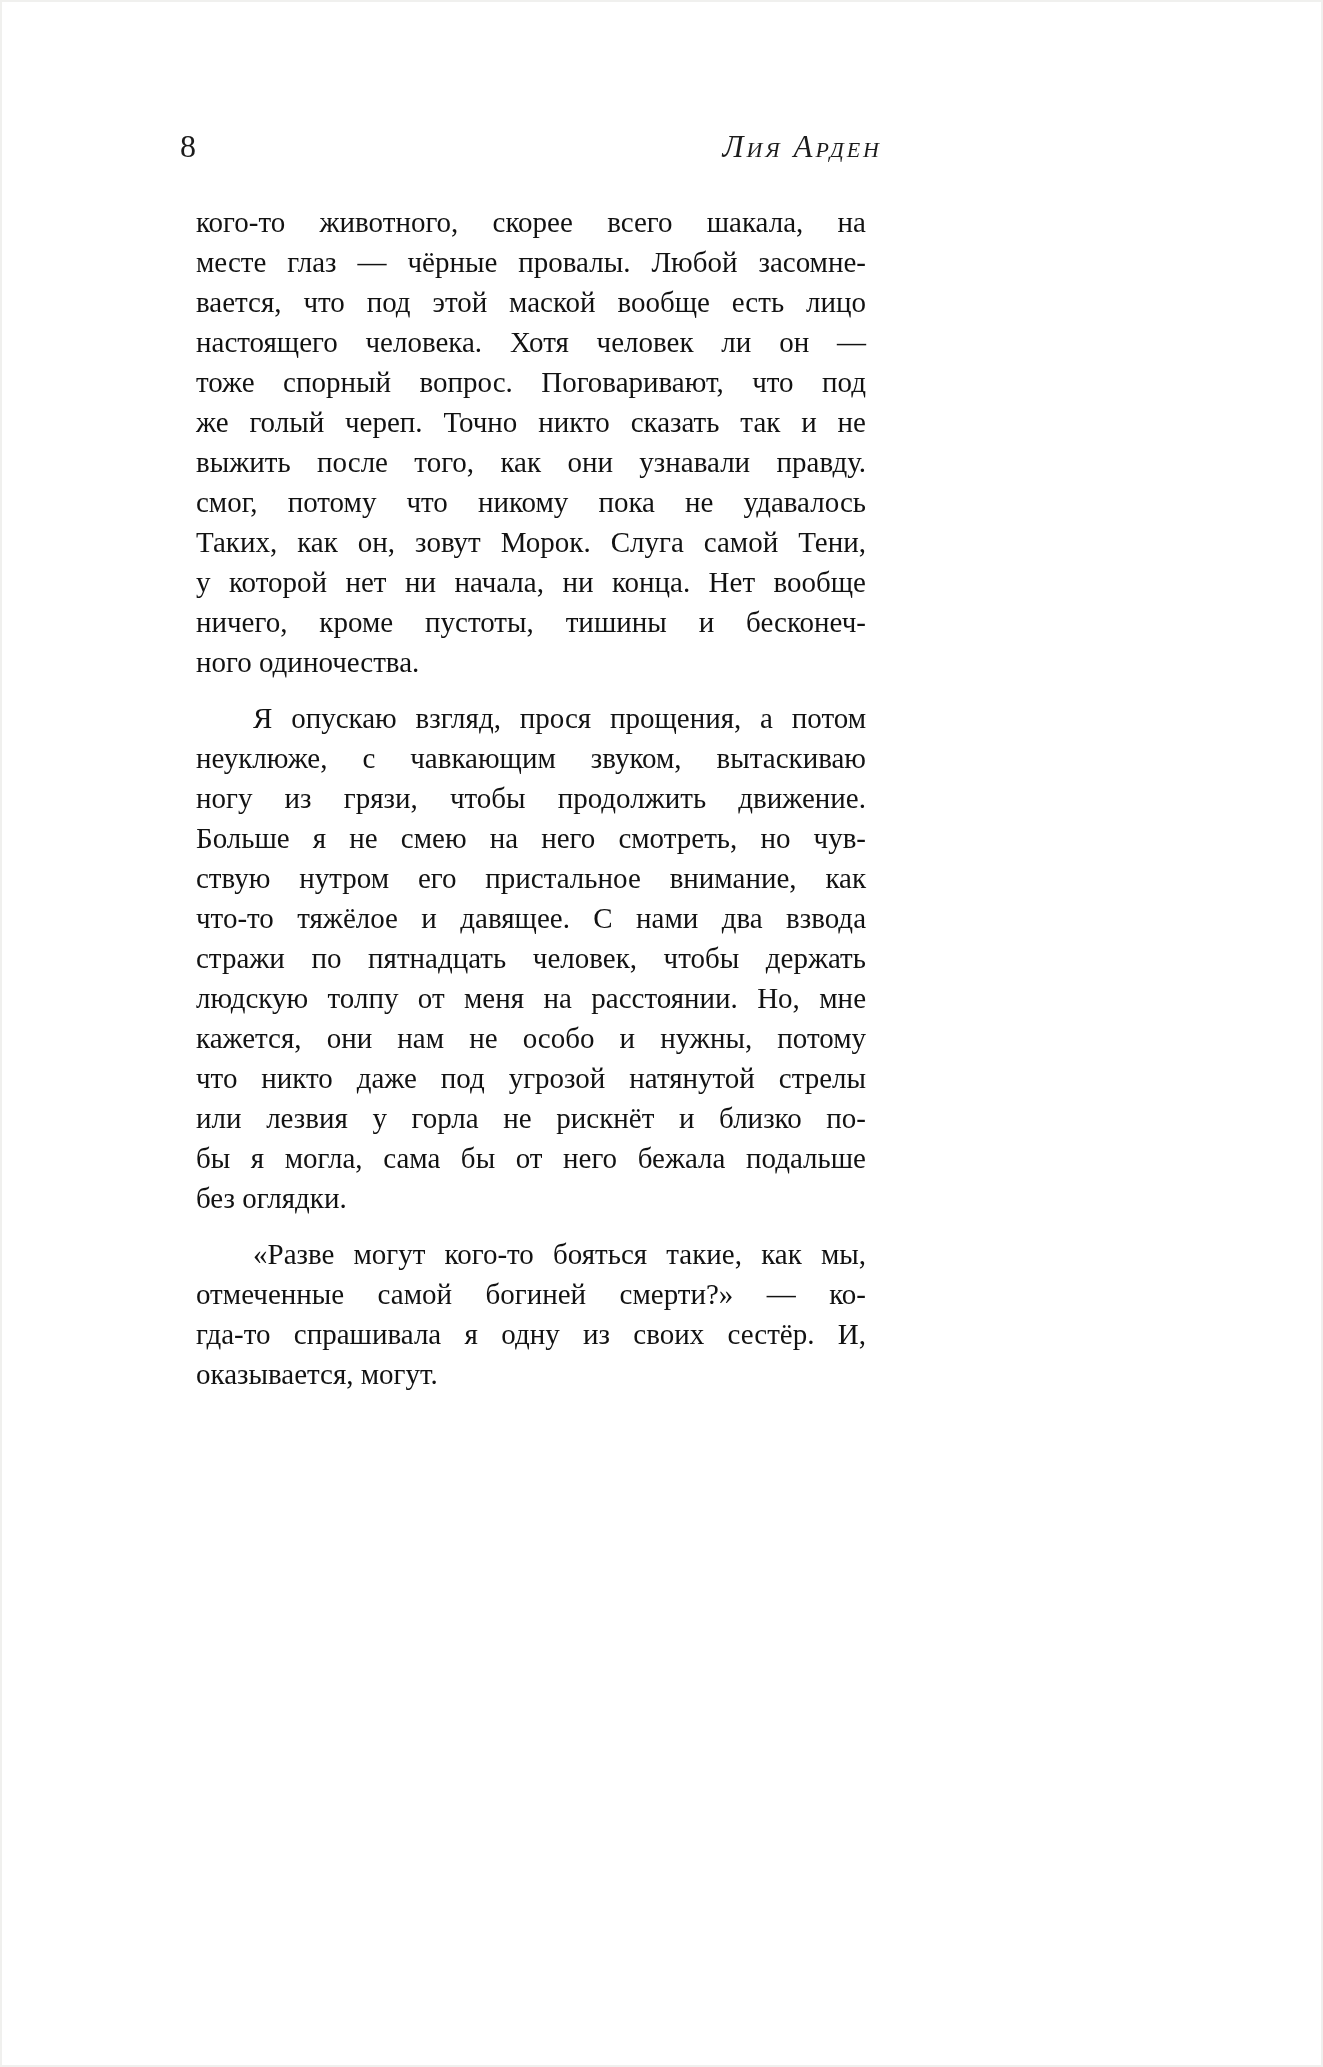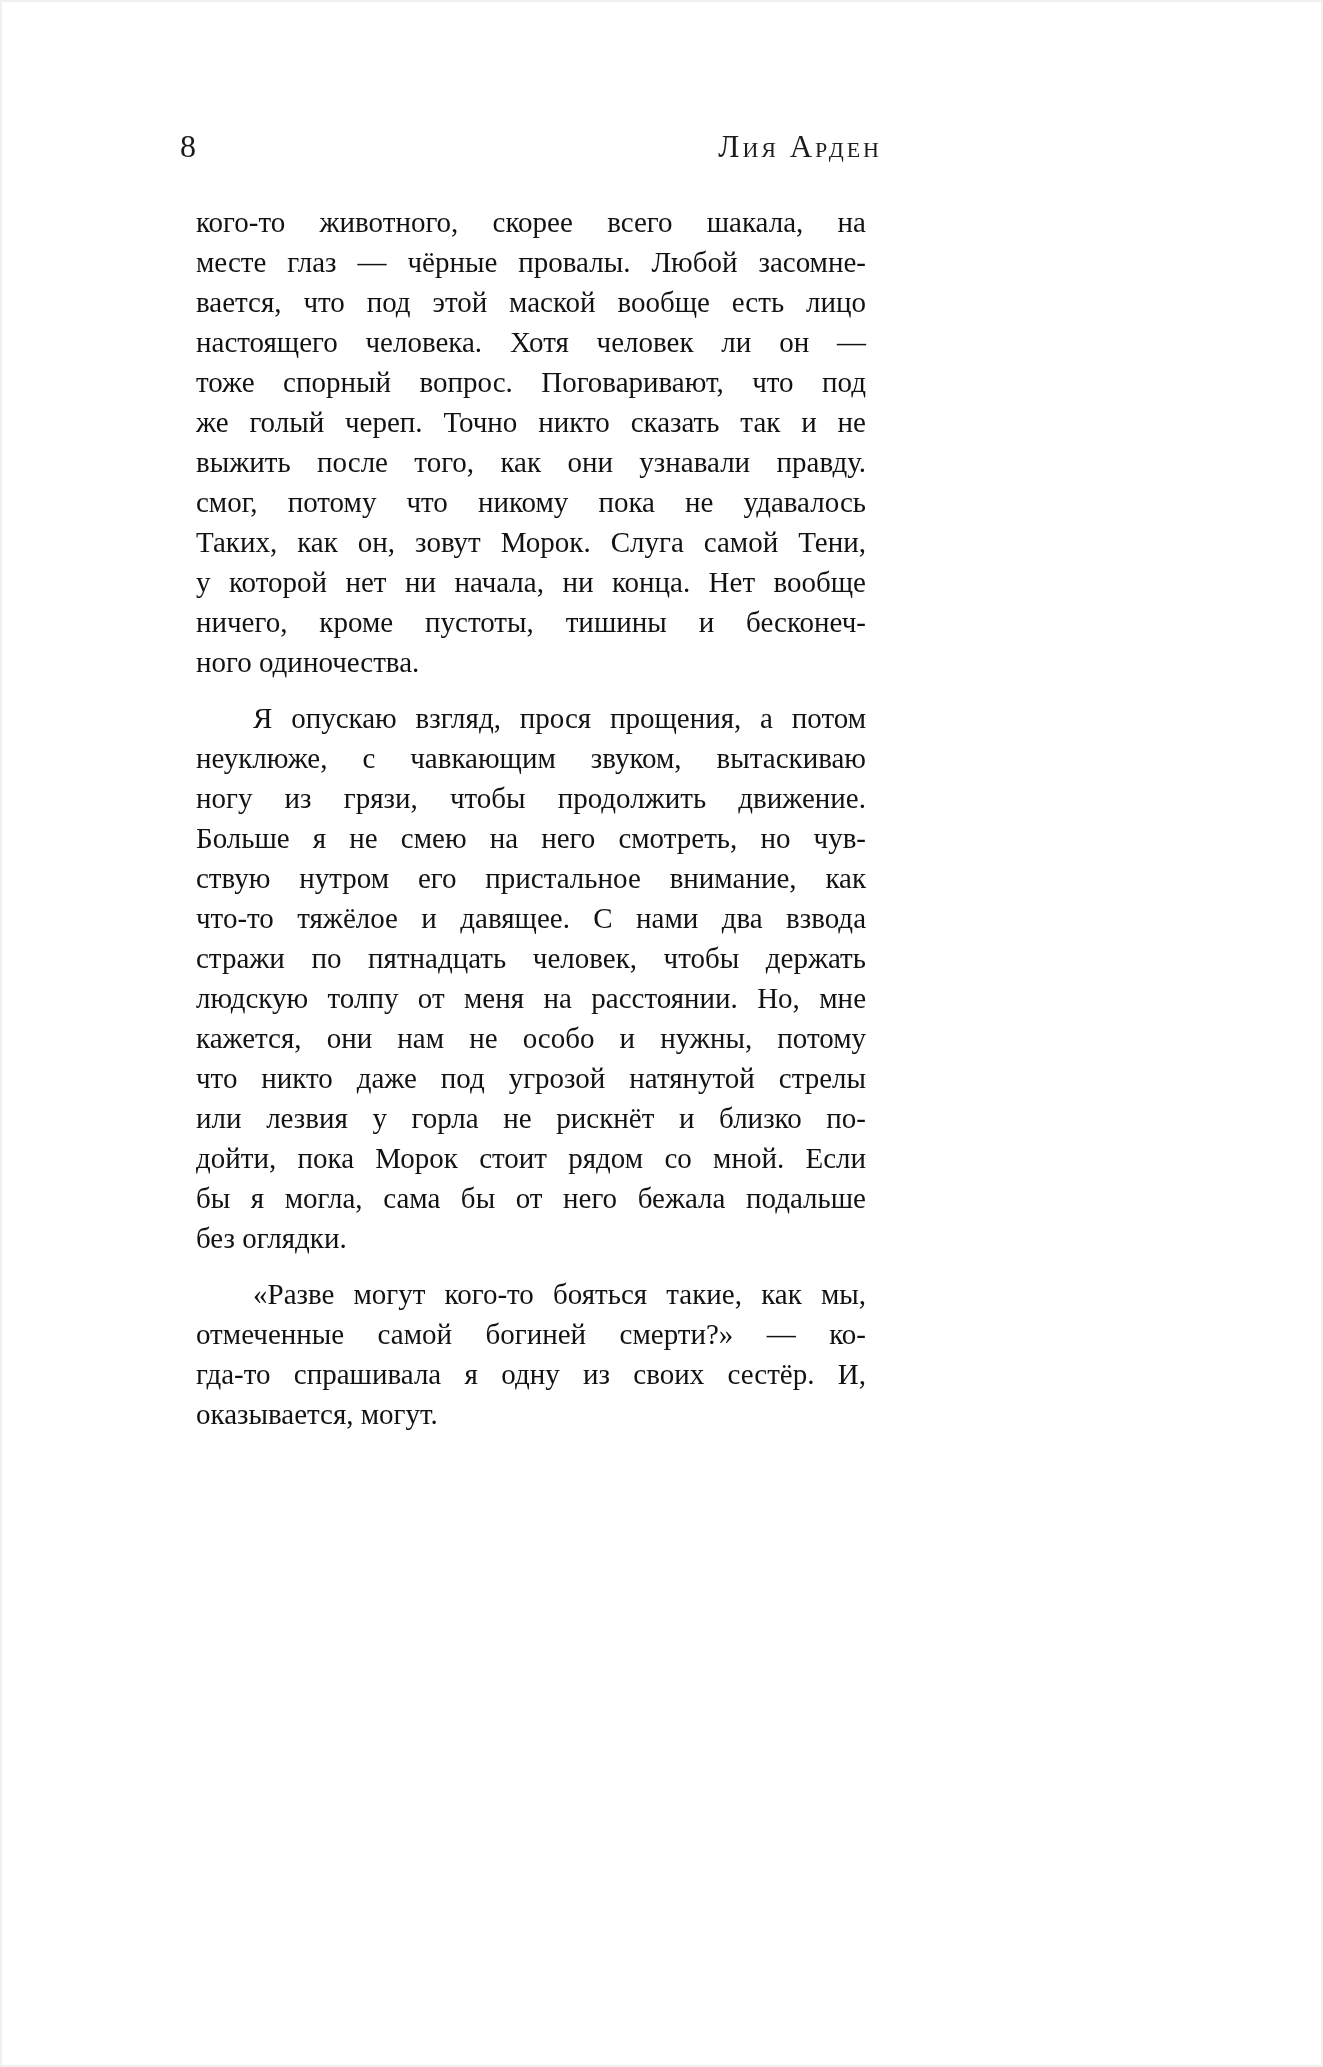--- a/index.html
+++ b/index.html
@@ -28,20 +28,21 @@
   }
   .page-num {
     font-size: 32px;
     color: #1c1c1c;
   }
   .author {
     font-variant: small-caps;
     font-size: 31px;
     letter-spacing: 3px;
     color: #1c1c1c;
+    font-style: italic;
   }
   .text-block {
     position: absolute;
     left: 180px;
     top: 186px;
     width: 702px;
     font-size: 29px;
     line-height: 40px;
     color: #121212;
   }
@@ -90,21 +91,20 @@
         <div class="line">неуклюже, с чавкающим звуком, вытаскиваю</div>
         <div class="line">ногу из грязи, чтобы продолжить движение.</div>
         <div class="line">Больше я не смею на него смотреть, но чув-</div>
         <div class="line">ствую нутром его пристальное внимание, как</div>
         <div class="line">что-то тяжёлое и давящее. С нами два взвода</div>
         <div class="line">стражи по пятнадцать человек, чтобы держать</div>
         <div class="line">людскую толпу от меня на расстоянии. Но, мне</div>
         <div class="line">кажется, они нам не особо и нужны, потому</div>
         <div class="line">что никто даже под угрозой натянутой стрелы</div>
         <div class="line">или лезвия у горла не рискнёт и близко по-</div>
-        <div class="line">дойти, пока Морок стоит рядом со мной. Если</div>
         <div class="line">бы я могла, сама бы от него бежала подальше</div>
         <div class="line last">без оглядки.</div>
       </div>
       <div class="paragraph">
         <div class="line first-indent">«Разве могут кого-то бояться такие, как мы,</div>
         <div class="line">отмеченные самой богиней смерти?» — ко-</div>
         <div class="line">гда-то спрашивала я одну из своих сестёр. И,</div>
         <div class="line last">оказывается, могут.</div>
       </div>
     </div>

